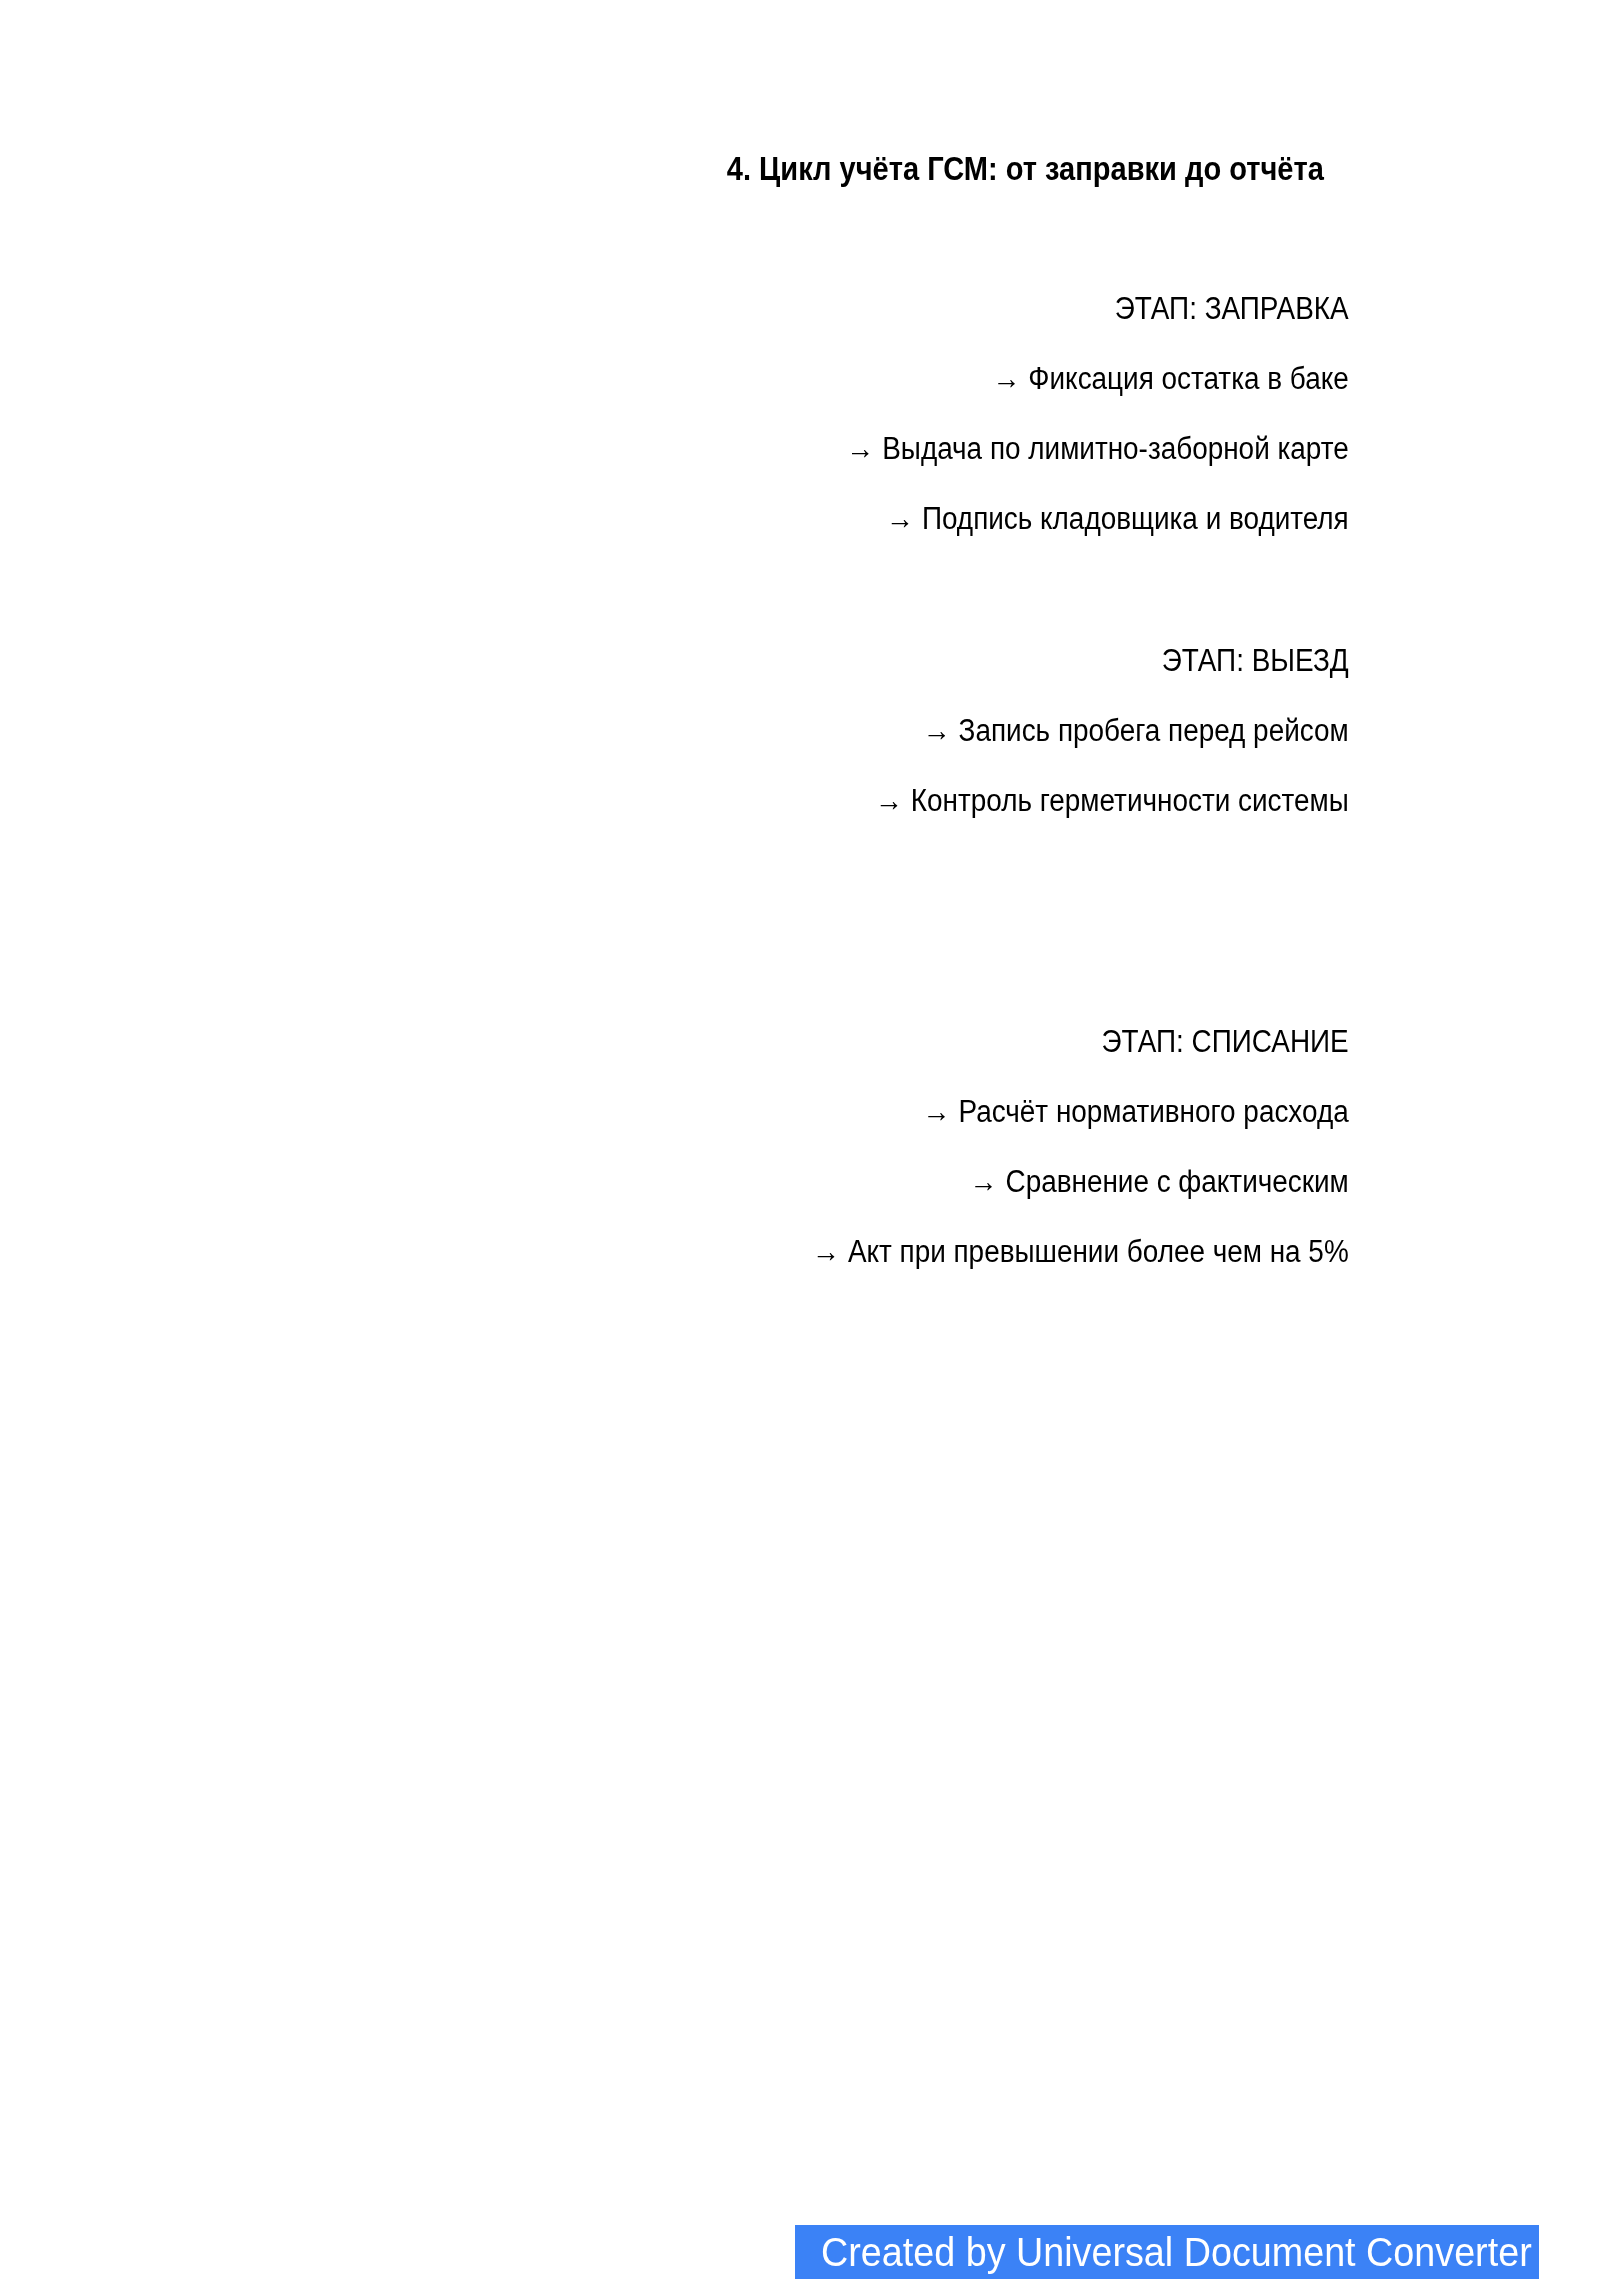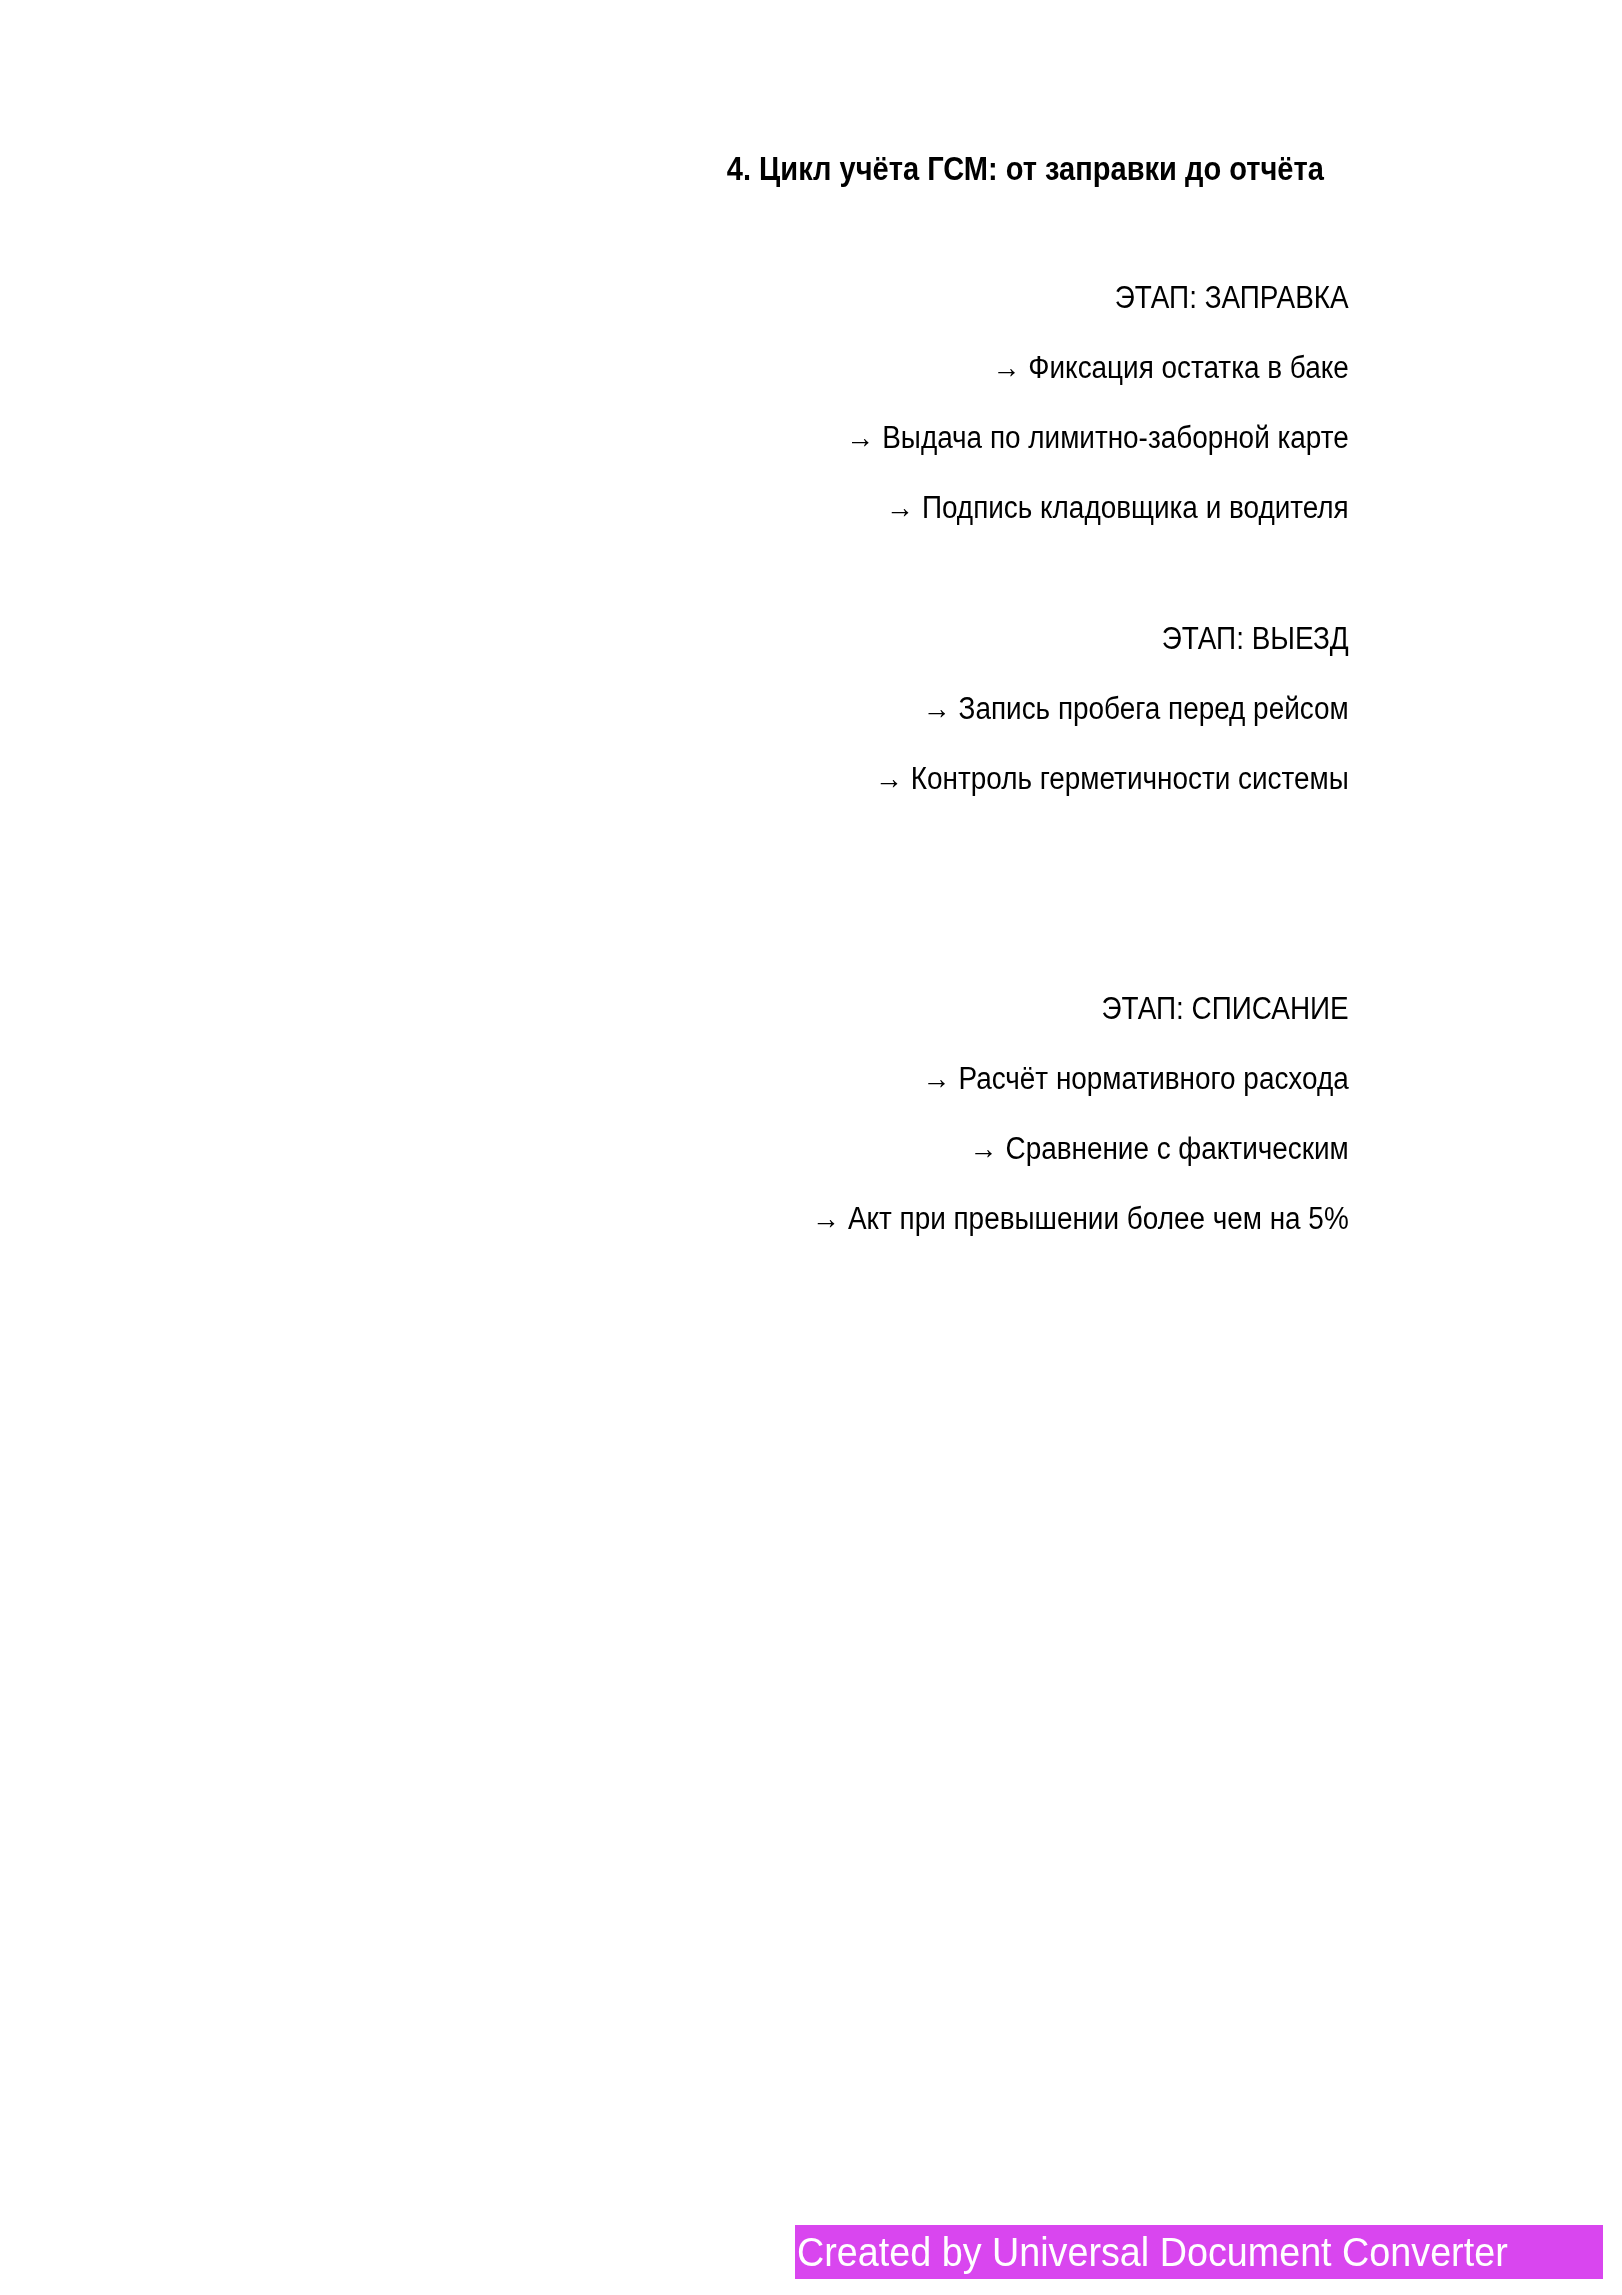--- a/index.html
+++ b/index.html
@@ -28,21 +28,21 @@
     font-weight: bold;
     letter-spacing: 0px;
     line-height: 1.0;
     margin: 0 0 0 0;
     white-space: nowrap;
     font-stretch: condensed;
     transform: scaleX(0.88);
     transform-origin: left center;
   }
   .section {
-    margin-top: 1px;
+    margin-top: 12px;
   }
   .spacer-after-title { height: 96px; }
   .section-gap { height: 60px; }
 
   .stage-header {
     font-size: 31px;
     font-weight: normal;
     line-height: 1.0;
     white-space: nowrap;
     padding: 0;
@@ -79,28 +79,28 @@
     white-space: nowrap;
     margin: 0;
     transform: scaleX(0.9);
     transform-origin: left center;
   }
 
   .watermark {
     position: absolute;
     left: 795px;
     top: 2225px;
-    width: 808px;
+    width: 744px;
     height: 54px;
-    background: #d946ef;
+    background: #3b82f6;
     display: flex;
     align-items: center;
     justify-content: flex-start;
     box-sizing: border-box;
-    padding-left: 2px;
+    padding-left: 26px;
   }
   .watermark-text {
     color: #ffffff;
     font-size: 41px;
     line-height: 1;
     white-space: nowrap;
     font-family: "Liberation Sans Narrow", "Liberation Sans", sans-serif;
     transform: scaleX(0.92);
     transform-origin: left center;
   }

